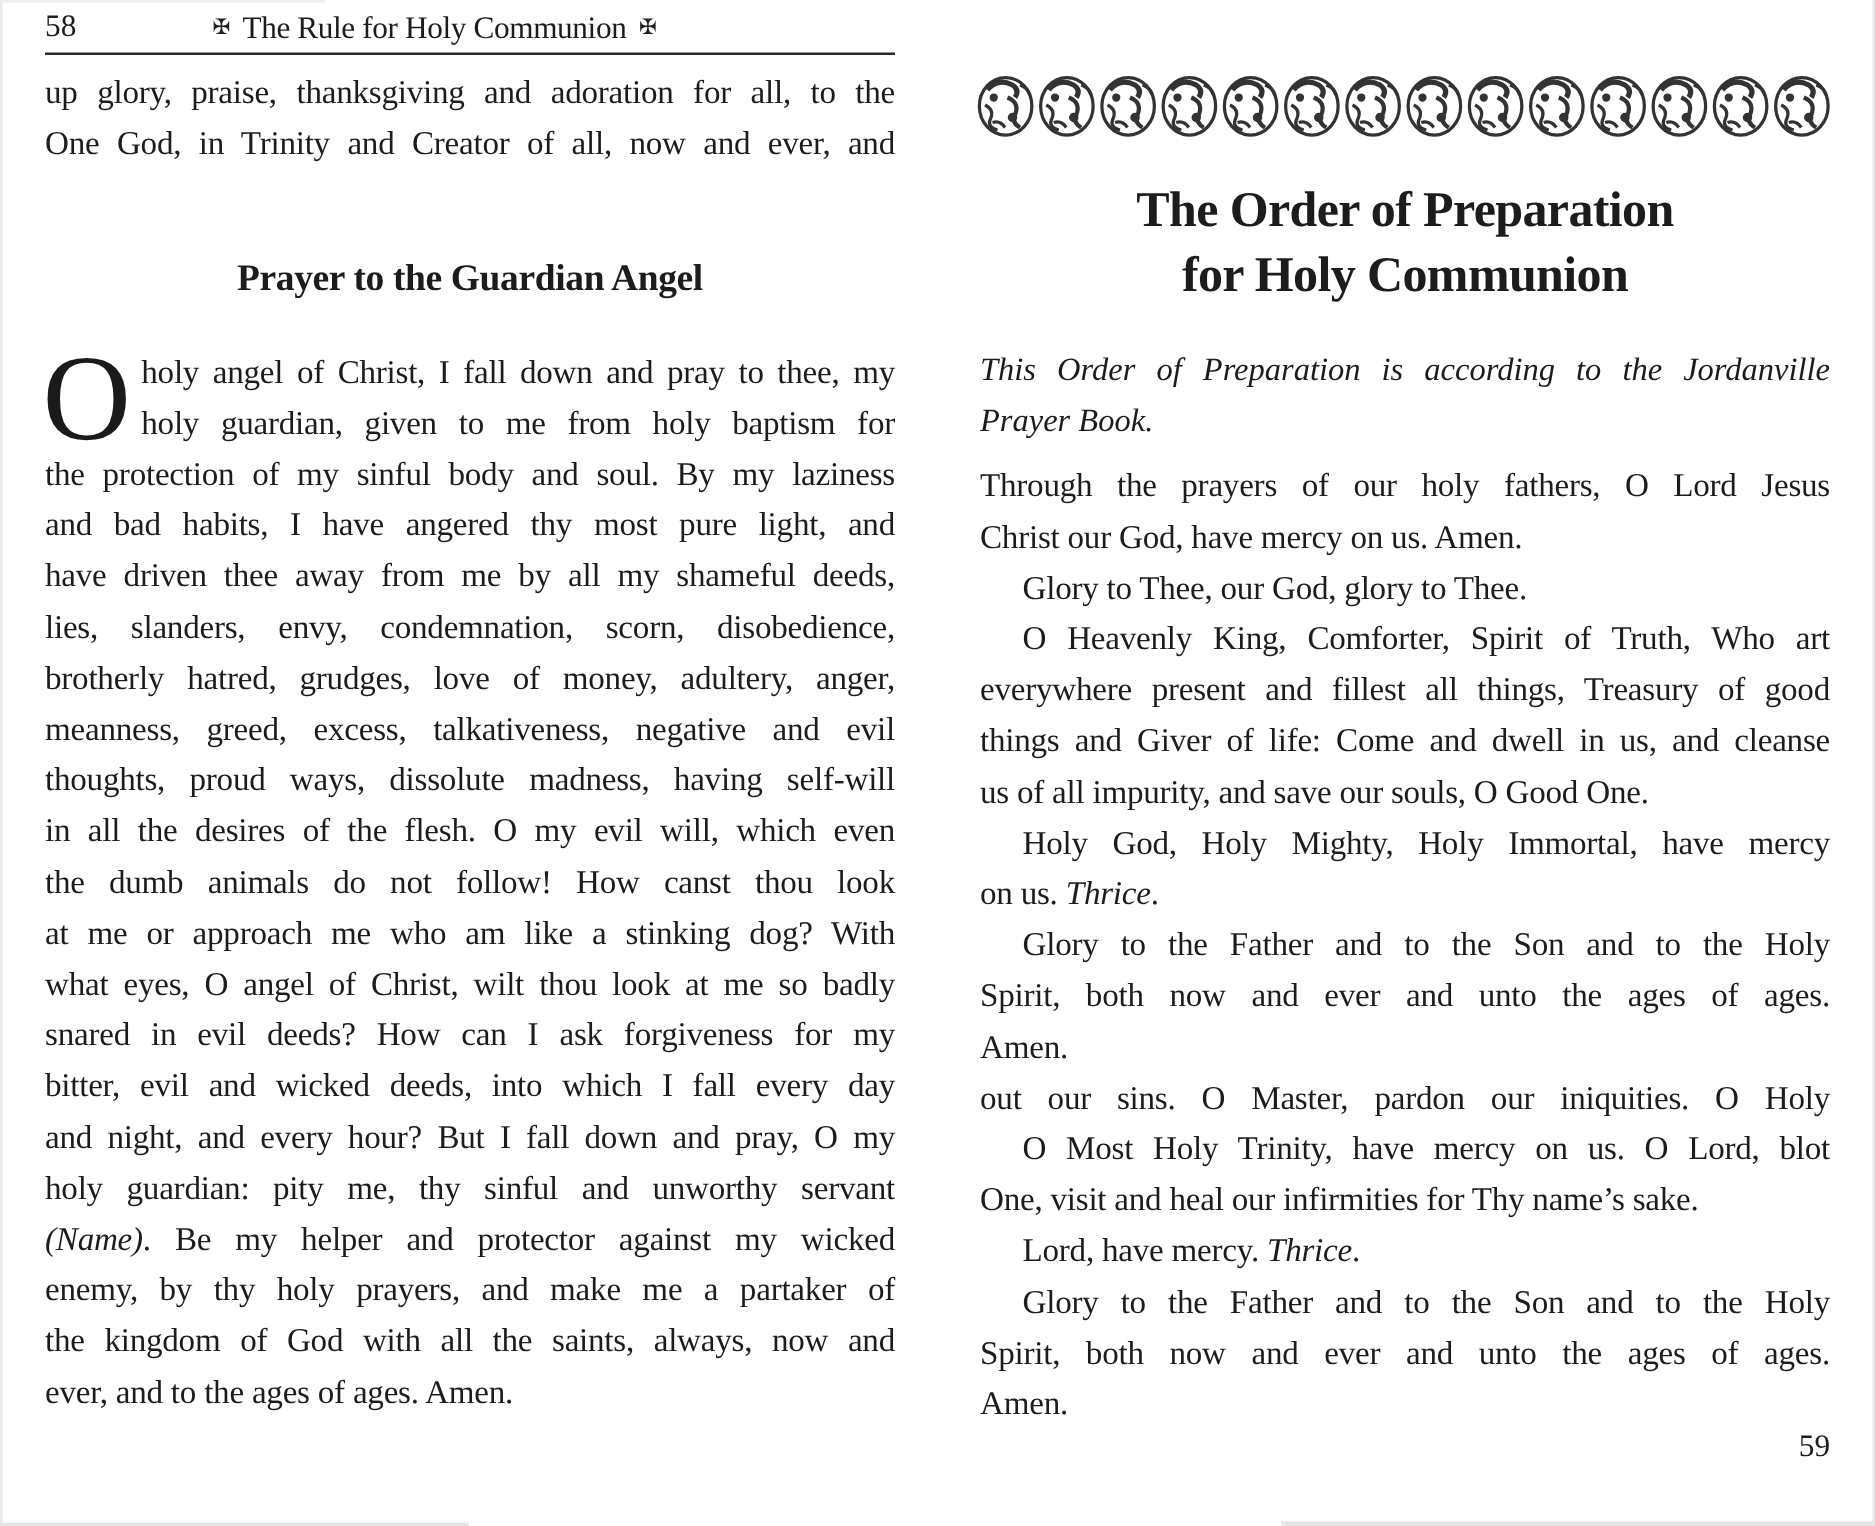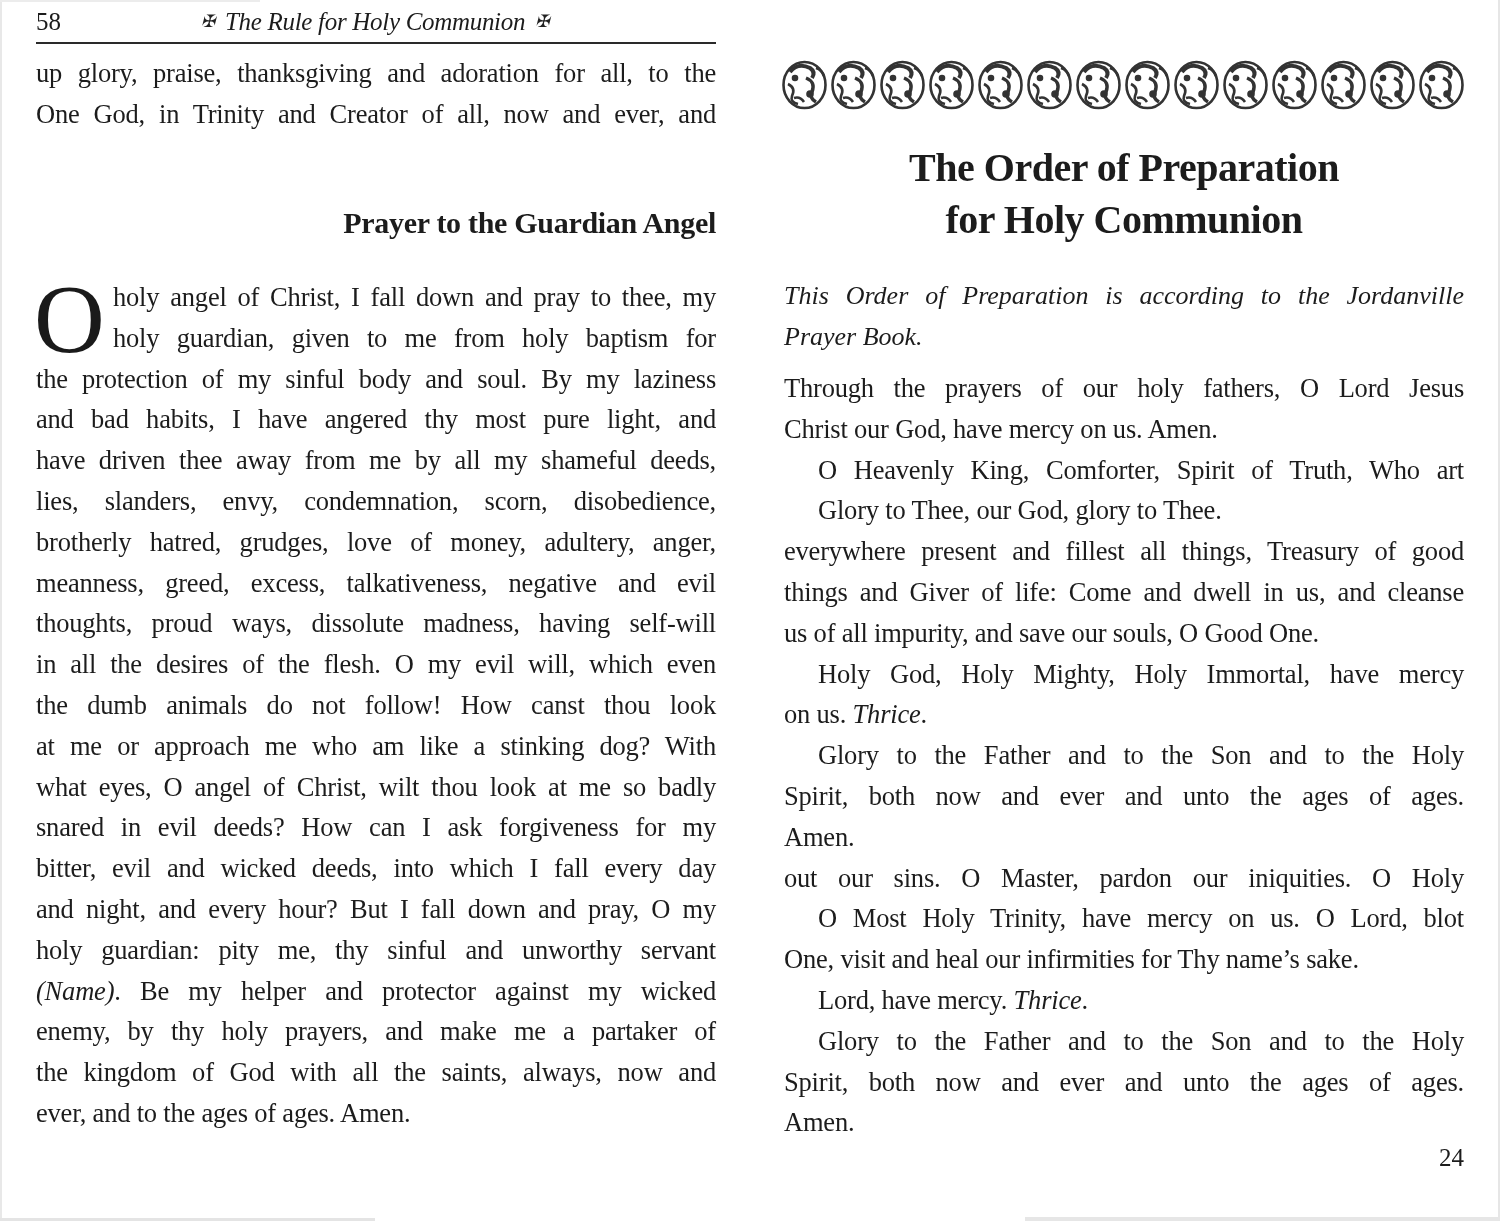--- a/index.html
+++ b/index.html
@@ -15,37 +15,36 @@
     .edge-top-left { position: absolute; left: 0; top: 0; width: 260px; height: 2px; background: #ececec; }
 
     
     .page-left { position: absolute; left: 36px; top: 0; width: 680px; }
     .running-head {
       position: absolute; left: 0; top: 6px; width: 680px; height: 36px;
       font-size: 25px; line-height: 32px;
     }
     .running-head .folio { position: absolute; left: 0; top: 0; }
     .running-head .title-wrap {
-      position: absolute; left: 155px; top: 0; white-space: nowrap;
+      position: absolute; left: 124px; top: 0; white-space: nowrap;
       letter-spacing: -0.3px;
-      font-style: italic;
     }
     .cross { display: inline-block; font-size: 17px; vertical-align: 3px; margin: 0 10px; color: #222; }
     .rule { position: absolute; left: 0; top: 42px; width: 680px; height: 2px; background: #2a2a2a; }
 
     .body-text {
       font-size: 26.5px; line-height: 40.8px; text-align: justify;
       letter-spacing: -0.2px;
     }
     .left-cont { position: absolute; left: 0; top: 53px; width: 680px; }
     .line { display: block; white-space: nowrap; text-align: justify; text-align-last: justify; }
     .line.last { text-align-last: left; }
 
     .section-heading {
-      position: absolute; left: 0; top: 203px; width: 680px; text-align: right;
+      position: absolute; left: 0; top: 203px; width: 680px; text-align: center;
       font-weight: bold; font-size: 30px; line-height: 40px; letter-spacing: -0.3px;
     }
     .prayer { position: absolute; left: 0; top: 277px; width: 680px; }
     .dropcap {
       position: absolute; left: -2px; top: -4px;
       font-size: 98px; line-height: 92px; font-weight: normal; color: #1a1a1a;
     }
     .indent-drop { padding-left: 77px; }
 
     
@@ -155,23 +154,23 @@
   <div class="intro-note">
     <span class="line">This Order of Preparation is according to the Jordanville</span>
     <span class="line last">Prayer Book.</span>
   </div>
 
   <div class="right-body body-text">
 
     <span class="line">Through the prayers of our holy fathers, O Lord Jesus</span>
     <span class="line last">Christ our God, have mercy on us. Amen.</span>
 
+    <span class="line last ind">Glory to Thee, our God, glory to Thee.</span>
+
     <span class="line ind">O Heavenly King, Comforter, Spirit of Truth, Who art</span>
-
-    <span class="line last ind">Glory to Thee, our God, glory to Thee.</span>
     <span class="line">everywhere present and fillest all things, Treasury of good</span>
     <span class="line">things and Giver of life: Come and dwell in us, and cleanse</span>
     <span class="line last">us of all impurity, and save our souls, O Good One.</span>
 
     <span class="line ind">Holy God, Holy Mighty, Holy Immortal, have mercy</span>
     <span class="line last"><span>on us.</span> <i class="italic">Thrice</i><span>.</span></span>
 
     <span class="line ind">Glory to the Father and to the Son and to the Holy</span>
     <span class="line">Spirit, both now and ever and unto the ages of ages.</span>
     <span class="line last">Amen.</span>
@@ -180,14 +179,14 @@
     <span class="line ind">O Most Holy Trinity, have mercy on us. O Lord, blot</span>
     <span class="line last">One, visit and heal our infirmities for Thy name’s sake.</span>
 
     <span class="line last ind"><span>Lord, have mercy.</span> <i class="italic">Thrice</i><span>.</span></span>
 
     <span class="line ind">Glory to the Father and to the Son and to the Holy</span>
     <span class="line">Spirit, both now and ever and unto the ages of ages.</span>
     <span class="line last">Amen.</span>
   </div>
 
-  <div class="folio-right">24</div>
+  <div class="folio-right">59</div>
 </div>
 
 </body></html>

